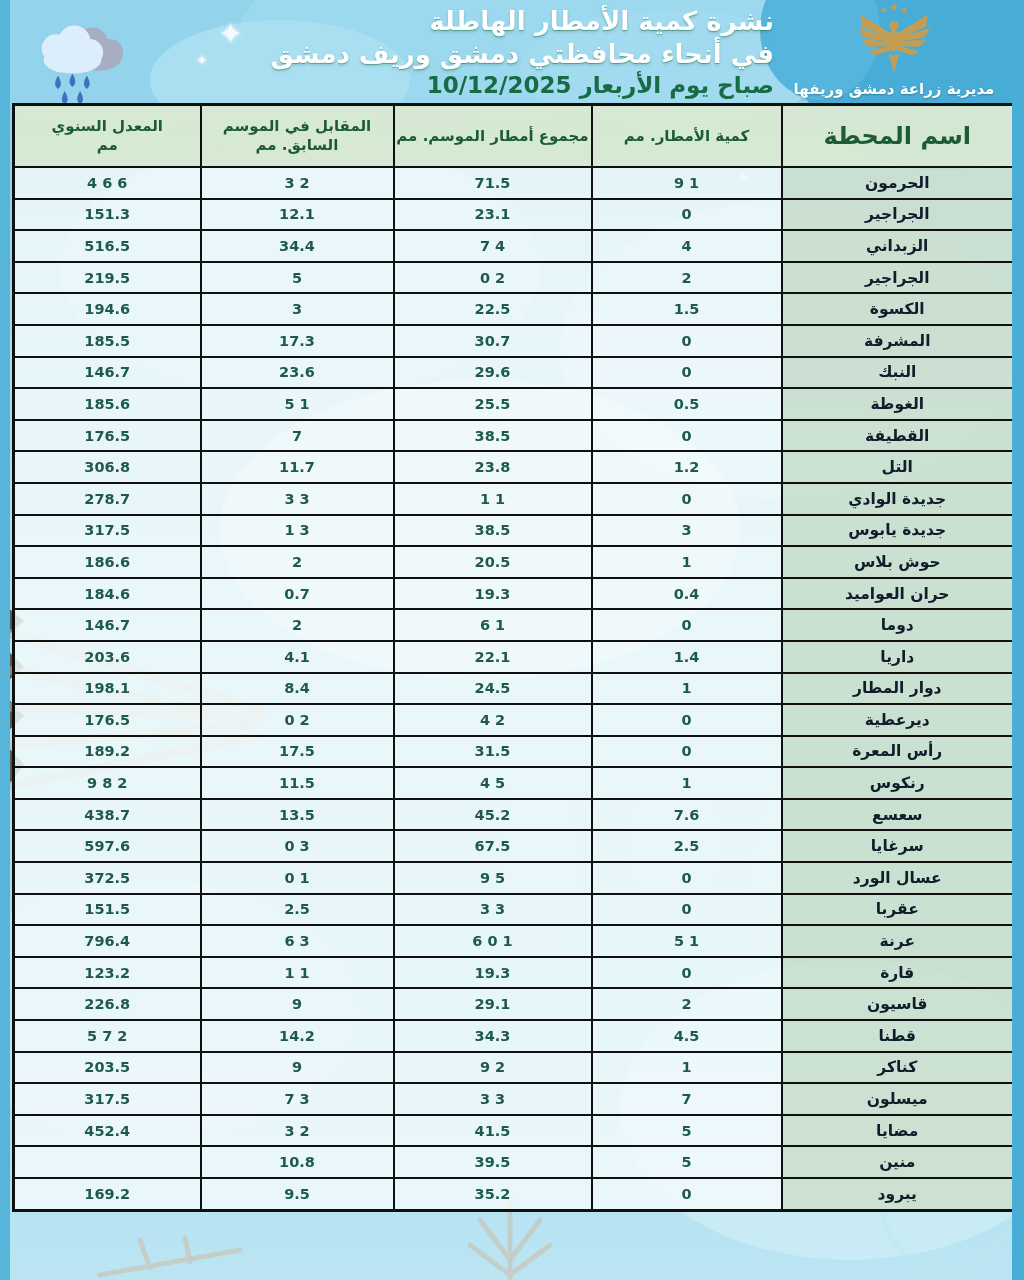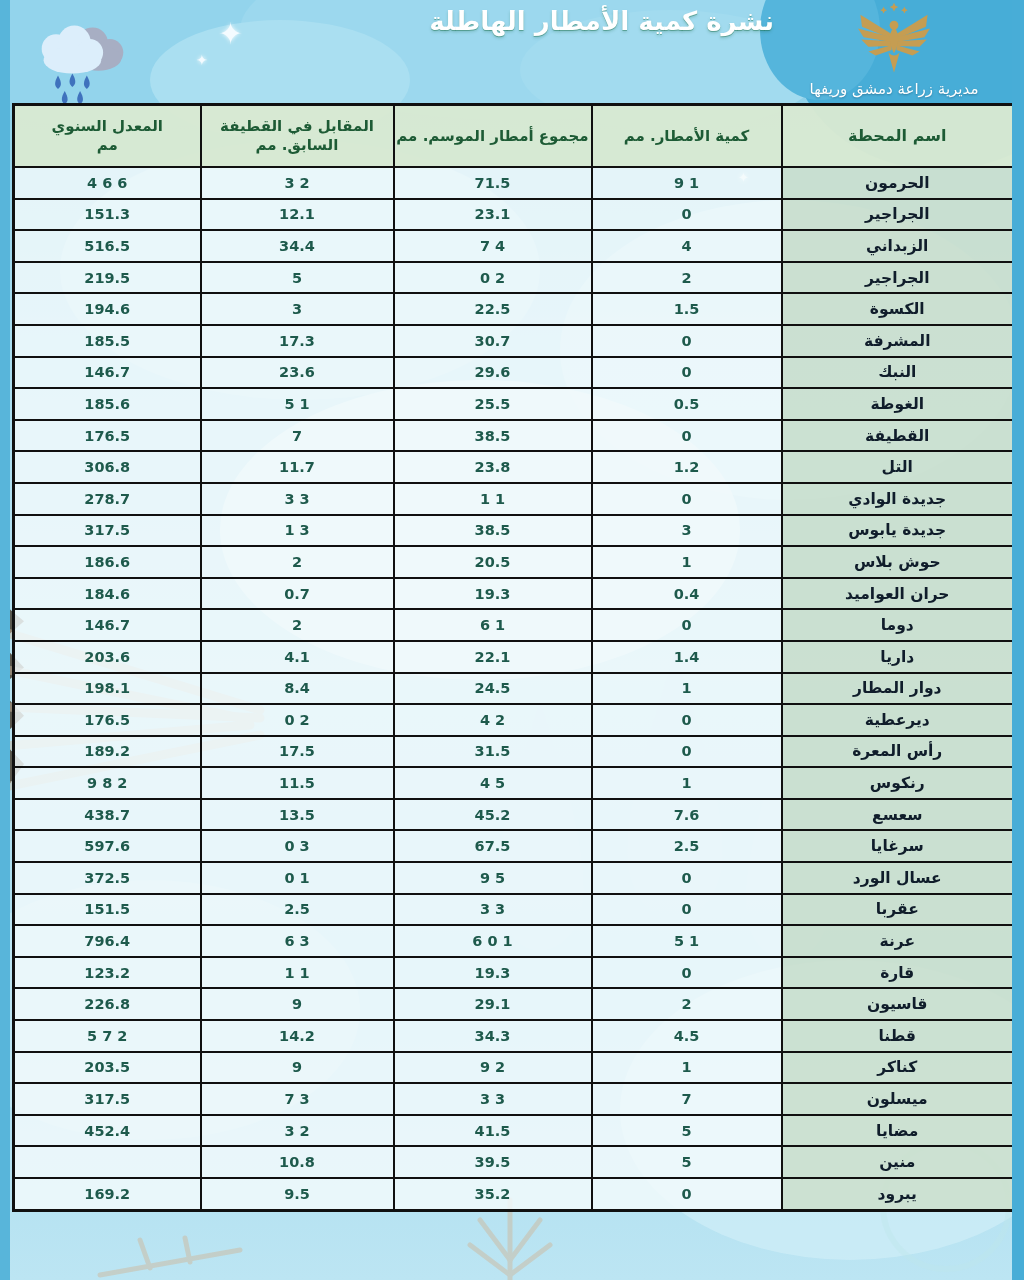--- a/index.html
+++ b/index.html
@@ -27,35 +27,35 @@
   .drop-mark{position:absolute;opacity:.5;}
   .palm-dark{position:absolute;left:-6px;top:596px;width:30px;height:210px;background:#3c2b18;opacity:.75;
     clip-path:polygon(0 0,100% 12%,20% 22%,100% 34%,15% 44%,100% 57%,20% 68%,100% 80%,0 100%);}
   .palm-beige{position:absolute;left:-40px;top:590px;width:330px;height:230px;opacity:.5;}
   .wheat{position:absolute;opacity:.5;}
   .swirl{position:absolute;border:6px solid #bfe7ea;border-radius:50%;opacity:.4;}
   .sparkle{position:absolute;color:#f4fbff;text-shadow:0 0 4px #ffffff;}
   
   .weather-icon{position:absolute;left:28px;top:16px;}
   .org-block{position:absolute;right:16px;top:2px;width:228px;text-align:center;}
-  .org-name{color:#ffffff;font-weight:normal;font-size:15px;margin-top:2px;
+  .org-name{color:#ffffff;font-weight:bold;font-size:15px;margin-top:2px;
     text-shadow:0 1px 2px rgba(20,70,100,.45);}
   .titles{position:absolute;right:250px;left:150px;top:5px;text-align:right;}
   .title-l1,.title-l2{color:#ffffff;font-weight:bold;font-size:26px;line-height:1.27;
     text-shadow:0 1px 0 rgba(23,107,69,.4),0 2px 3px rgba(23,107,69,.25);}
   .title-l3{color:#176b45;font-weight:bold;font-size:23px;line-height:1.15;margin-top:1px;}
   
   table.rainfall{
     position:absolute;left:12px;top:103px;width:1000px;
     border-collapse:collapse;table-layout:fixed;border:3px solid #101010;
   }
   .rainfall th,.rainfall td{border:2px solid #101010;padding:0;text-align:center;vertical-align:middle;}
   .rainfall thead th{height:60px;background:rgba(216,233,209,.96);color:#1d5b35;
     font-weight:bold;font-size:15px;line-height:1.25;}
-  .rainfall thead th.col-station{font-size:16px;}
+  .rainfall thead th.col-station{font-size:24px;}
   .rainfall td{height:29.6px;}
   .rainfall td.num{background:rgba(243,250,252,.84);color:#1e5a4c;font-weight:bold;font-size:14.5px;}
   .rainfall td.station{background:rgba(204,224,206,.92);color:#101d2b;font-weight:bold;font-size:15.5px;margin-left:32px;}
   .col-w-station{width:232px;}.col-w-rain{width:190px;}.col-w-season{width:198px;}
   .col-w-prev{width:193px;}.col-w-annual{width:187px;}
 </style>
 </head>
 <body>
 
 <div class="page">
@@ -133,20 +133,22 @@
         <path d="M45 60 c4 7 4 11 0 14 c-4 -3 -4 -7 0 -14z"></path>
         <path d="M60 62 c4 7 4 11 0 14 c-4 -3 -4 -7 0 -14z"></path>
         <path d="M37 78 c4 7 4 11 0 14 c-4 -3 -4 -7 0 -14z"></path>
         <path d="M53 78 c4 7 4 11 0 14 c-4 -3 -4 -7 0 -14z"></path>
       </g>
     </svg>
   </div>
 
   <div class="titles">
     <div class="title-l1">نشرة كمية الأمطار الهاطلة</div>
+    <div class="title-l2">في أنحاء محافظتي دمشق وريف دمشق</div>
+    <div class="title-l3">صباح يوم الأربعار 10/12/2025</div>
   </div>
 
   <div class="org-block">
     <span>
       <svg width="96" height="72" viewBox="0 0 100 90">
         <g fill="#c59d52">
           <path d="M50 1l1.8 3.6L55.4 6.4 51.8 8.2 50 11.8 48.2 8.2 44.6 6.4 48.2 4.6z"></path>
           <path d="M37 6l1.4 2.8L41.2 10.2 38.4 11.6 37 14.4 35.6 11.6 32.8 10.2 35.6 8.8z"></path>
           <path d="M63 6l1.4 2.8L67.2 10.2 64.4 11.6 63 14.4 61.6 11.6 58.8 10.2 61.6 8.8z"></path>
           <polygon points="47,40 8,16 10,31 47,46"></polygon>
@@ -179,21 +181,21 @@
         <th class="col-station">
           <div>اسم المحطة</div>
         </th>
         <th>
           <div>كمية الأمطار.  مم</div>
         </th>
         <th>
           <div>مجموع أمطار الموسم. مم</div>
         </th>
         <th>
-          <div>المقابل في القطيفة</div>
+          <div>المقابل في الموسم</div>
           <div>السابق. مم</div>
         </th>
         <th>
           <div>المعدل السنوي</div>
           <div>مم</div>
         </th>
       </tr>
     </thead>
     <tbody>
         <tr>

